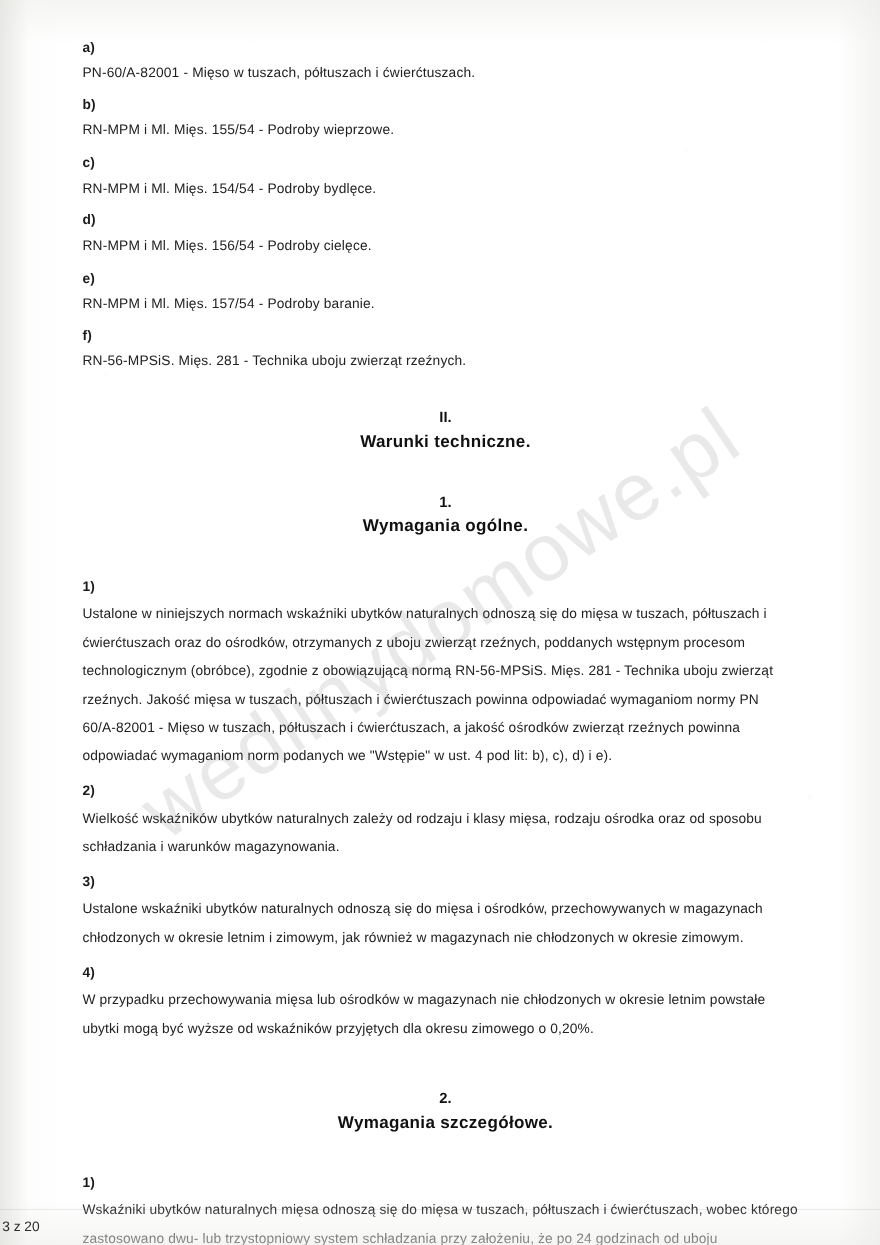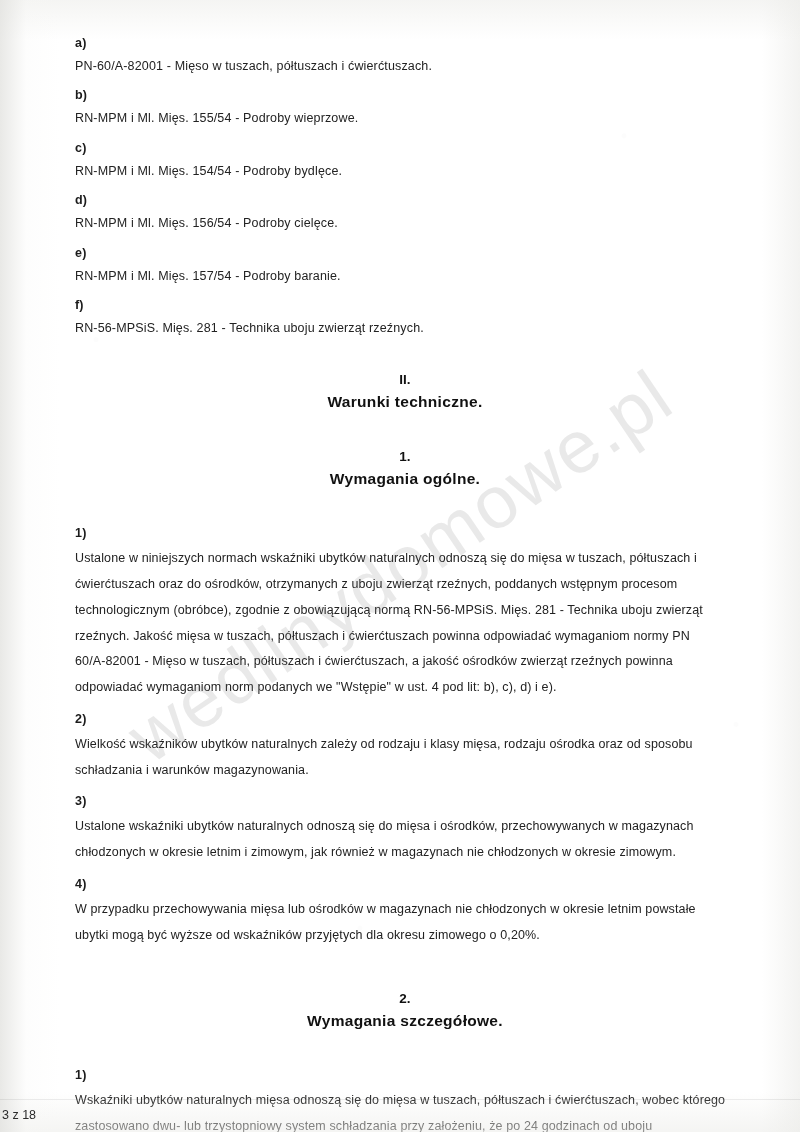--- a/index.html
+++ b/index.html
@@ -228,17 +228,17 @@
     <div>
       <div class="enum-label">1)</div>
       <div class="para">Wskaźniki ubytków naturalnych mięsa odnoszą się do mięsa w tuszach, półtuszach i ćwierćtuszach, wobec którego</div>
       <div class="para">zastosowano dwu- lub trzystopniowy system schładzania przy założeniu, że po 24 godzinach od uboju</div>
     </div>
 
   </div>
 
   <div class="footer">
     <div class="footer-rule"></div>
-    <div class="footer-left">3 z 18</div>
+    <div class="footer-left">3 z 20</div>
     <div class="footer-right"></div>
   </div>
 
 </div>
 
 </body></html>

